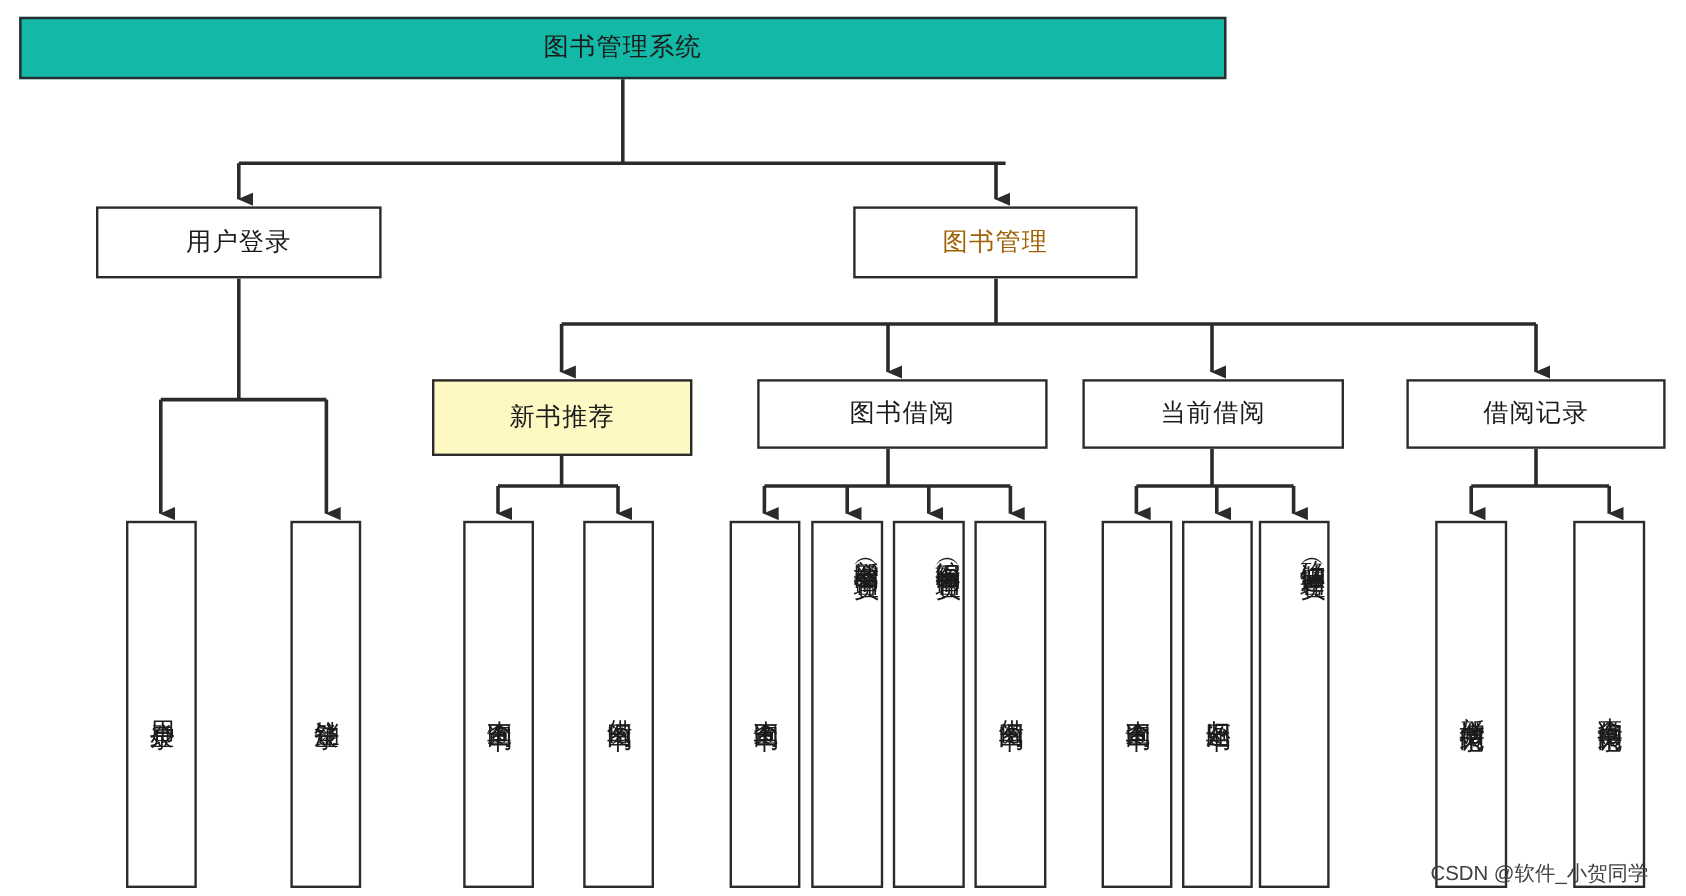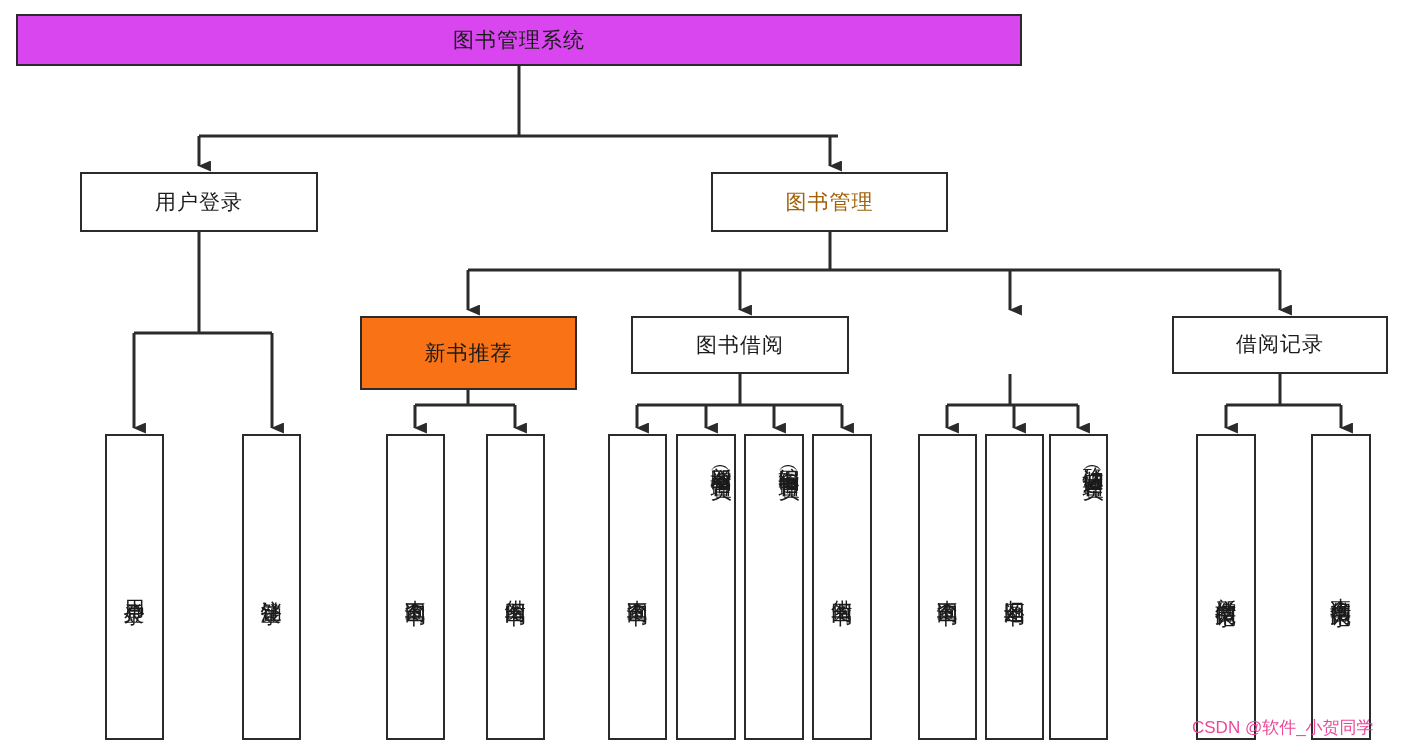--- a/index.html
+++ b/index.html
@@ -128,38 +128,39 @@
     </g>
 
     <g stroke="#2b2b2b" stroke-width="3" fill="none">
       <path d="M1280,374 L1280,405"></path>
       <path d="M1226,405 L1341,405"></path>
       <path d="M1226,405 L1226,428" marker-end="url(#arrow)"></path>
       <path d="M1341,405 L1341,428" marker-end="url(#arrow)"></path>
     </g>
   </svg>
 
-  <div class="node node-h" style="left: 16px; top: 14px; width: 1006px; height: 52px; border-color: rgb(43, 43, 43); background: #d946ef; color: rgb(27, 27, 27);">图书管理系统</div>
+  <div class="node node-h" style="left: 16px; top: 14px; width: 1006px; height: 52px; border-color: rgb(43, 43, 43); background: #14b8a6; color: rgb(27, 27, 27);">图书管理系统</div>
 
   <div class="node node-h" style="left: 80px; top: 172px; width: 238px; height: 60px; border-color: rgb(43, 43, 43); background: rgb(255, 255, 255); color: rgb(27, 27, 27);">用户登录</div>
   <div class="node node-h" style="left: 711px; top: 172px; width: 237px; height: 60px; border-color: rgb(43, 43, 43); background: rgb(255, 255, 255); color: #a16207;">图书管理</div>
 
-  <div class="node node-h" style="left: 360px; top: 316px; width: 217px; height: 74px; border-color: rgb(43, 43, 43); background: #f97316; color: rgb(27, 27, 27);">新书推荐</div>
-  <div class="node node-h" style="left: 631px; top: 316px; width: 218px; height: 58px; border-color: rgb(43, 43, 43); background: rgb(255, 255, 255); color: rgb(27, 27, 27);">图书借阅</div>
+  <div class="node node-h" style="left: 360px; top: 316px; width: 217px; height: 64px; border-color: rgb(43, 43, 43); background: #fef9c3; color: rgb(27, 27, 27);">新书推荐</div>
+  <div class="node node-h" style="left: 631px; top: 316px; width: 242px; height: 58px; border-color: rgb(43, 43, 43); background: rgb(255, 255, 255); color: rgb(27, 27, 27);">图书借阅</div>
+  <div class="node node-h" style="left: 902px; top: 316px; width: 218px; height: 58px; border-color: rgb(43, 43, 43); background: rgb(255, 255, 255); color: rgb(27, 27, 27);">当前借阅</div>
   <div class="node node-h" style="left: 1172px; top: 316px; width: 216px; height: 58px; border-color: rgb(43, 43, 43); background: rgb(255, 255, 255); color: rgb(27, 27, 27); font-family: Liberation Serif, serif;">借阅记录</div>
 
   <div class="node node-v centered" style="left: 105px; top: 434px; width: 59px; height: 306px; border-color: rgb(43, 43, 43); background: rgb(255, 255, 255); color: rgb(27, 27, 27);">用户登录</div>
   <div class="node node-v centered" style="left: 242px; top: 434px; width: 59px; height: 306px; border-color: rgb(43, 43, 43); background: rgb(255, 255, 255); color: rgb(27, 27, 27);">注销登录</div>
   <div class="node node-v centered" style="left: 386px; top: 434px; width: 59px; height: 306px; border-color: rgb(43, 43, 43); background: rgb(255, 255, 255); color: rgb(27, 27, 27);">查询图书</div>
   <div class="node node-v centered" style="left: 486px; top: 434px; width: 59px; height: 306px; border-color: rgb(43, 43, 43); background: rgb(255, 255, 255); color: rgb(27, 27, 27);">借阅图书</div>
   <div class="node node-v centered" style="left: 608px; top: 434px; width: 59px; height: 306px; border-color: rgb(43, 43, 43); background: rgb(255, 255, 255); color: rgb(27, 27, 27);">查询图书</div>
   <div class="node node-v" style="left: 676px; top: 434px; width: 60px; height: 306px; border-color: rgb(43, 43, 43); background: rgb(255, 255, 255); color: rgb(27, 27, 27);">新增图书（管理员）</div>
   <div class="node node-v" style="left: 744px; top: 434px; width: 60px; height: 306px; border-color: rgb(43, 43, 43); background: rgb(255, 255, 255); color: rgb(27, 27, 27);">编辑图书（管理员）</div>
   <div class="node node-v centered" style="left: 812px; top: 434px; width: 60px; height: 306px; border-color: rgb(43, 43, 43); background: rgb(255, 255, 255); color: rgb(27, 27, 27);">借阅图书</div>
   <div class="node node-v centered" style="left: 918px; top: 434px; width: 59px; height: 306px; border-color: rgb(43, 43, 43); background: rgb(255, 255, 255); color: rgb(27, 27, 27);">查询图书</div>
   <div class="node node-v centered" style="left: 985px; top: 434px; width: 59px; height: 306px; border-color: rgb(43, 43, 43); background: rgb(255, 255, 255); color: rgb(27, 27, 27);">归还图书</div>
   <div class="node node-v" style="left: 1049px; top: 434px; width: 59px; height: 306px; border-color: rgb(43, 43, 43); background: rgb(255, 255, 255); color: rgb(27, 27, 27);">确认归还（管理员）</div>
   <div class="node node-v centered" style="left: 1196px; top: 434px; width: 60px; height: 306px; border-color: rgb(43, 43, 43); background: rgb(255, 255, 255); color: rgb(27, 27, 27);">新增借阅记录</div>
   <div class="node node-v centered" style="left: 1311px; top: 434px; width: 60px; height: 306px; border-color: rgb(43, 43, 43); background: rgb(255, 255, 255); color: rgb(27, 27, 27);">查询借阅记录</div>
 
-  <div class="watermark" style="color: #ec4899;">CSDN @软件_小贺同学</div>
+  <div class="watermark" style="color: #404040;">CSDN @软件_小贺同学</div>
 
 </div>
 
 </body></html>

